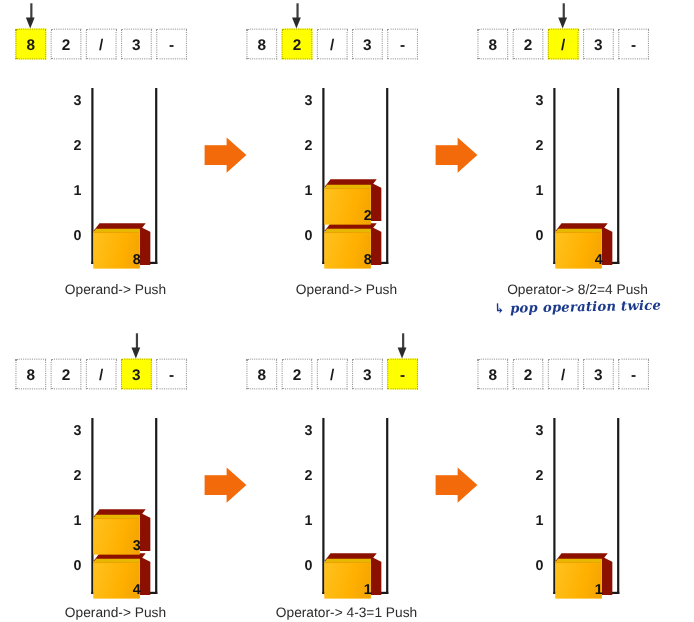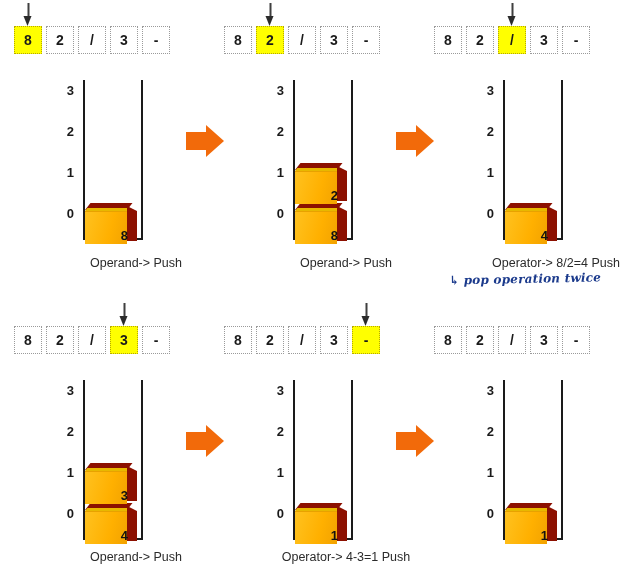--- a/index.html
+++ b/index.html
@@ -173,21 +173,20 @@
   
   .caption{
     position:absolute;
     top:256px;
     left:0;width:210px;
     text-align:center;
     font-size:12.5px;
     color:#2b2b2b;
     line-height:1.15;
     white-space:nowrap;
-    padding-left:31px;
   }
   .panel.r2 .caption{top:250px;}
 
   .handnote{
     position:absolute;
     top:272px;
     left:0;width:210px;
     text-align:center;
     font-size:12px;
     color:#1B3A8C;

